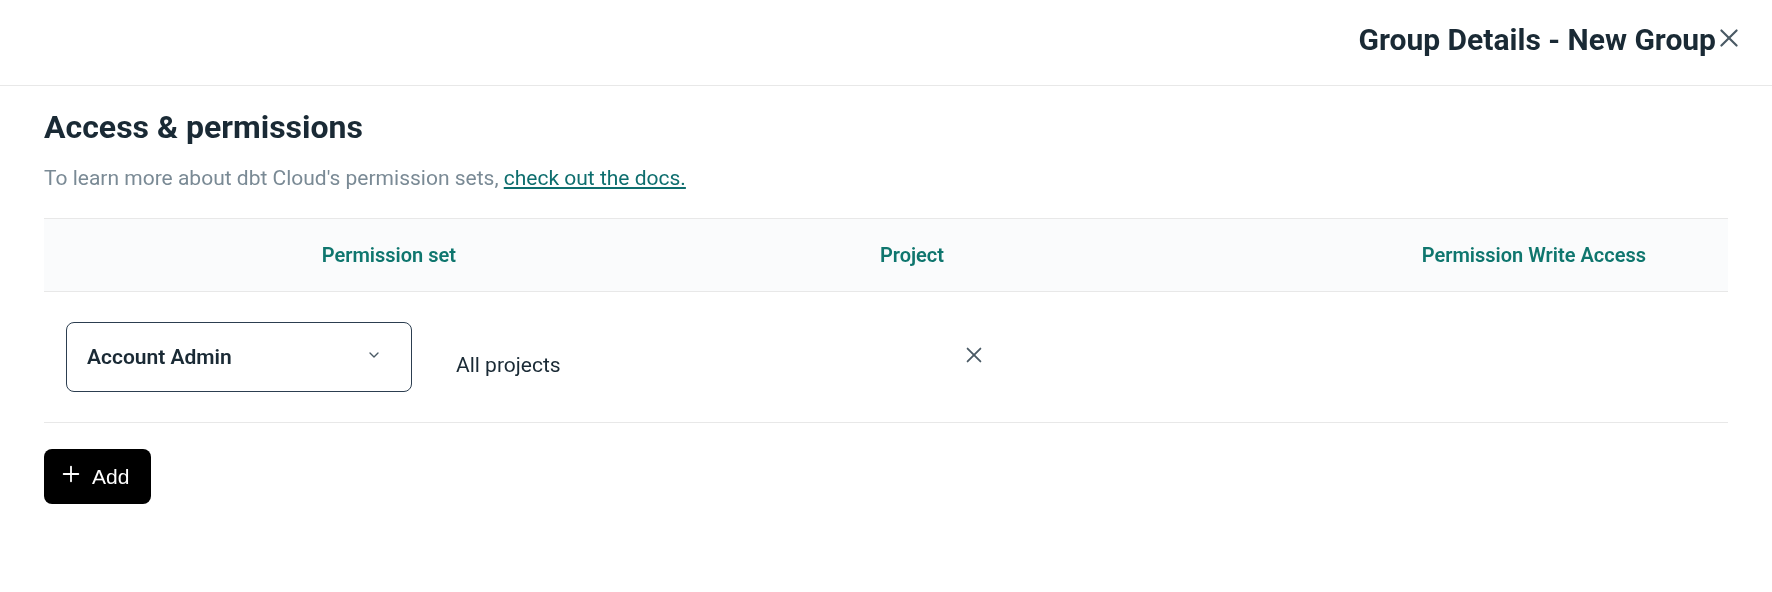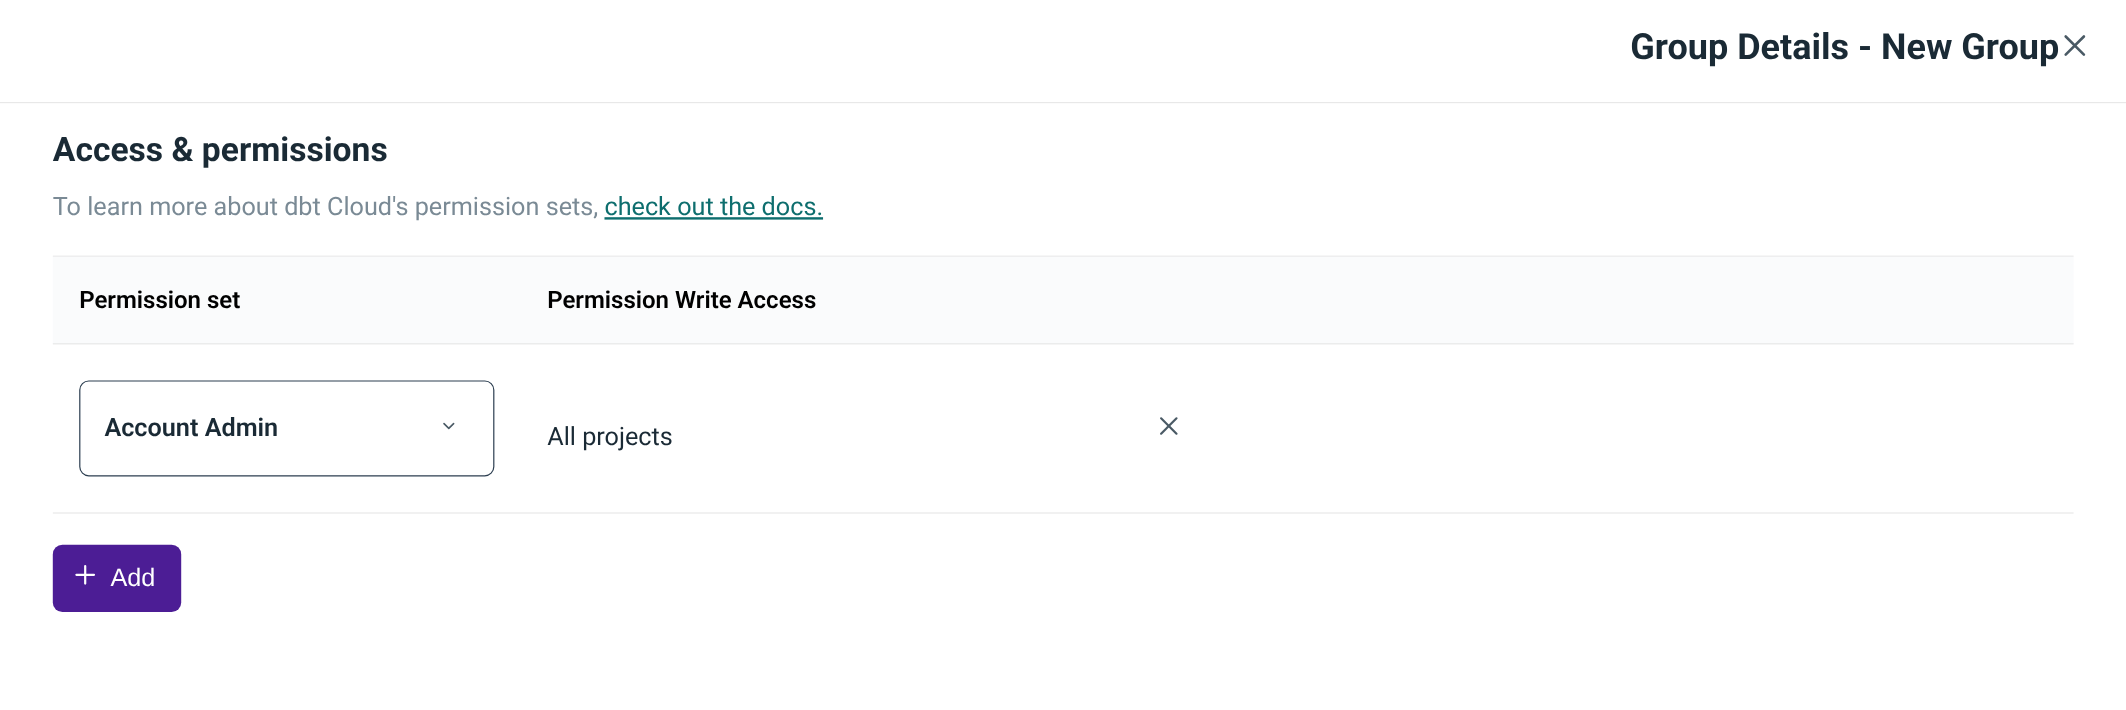--- a/index.html
+++ b/index.html
@@ -33,21 +33,21 @@
       justify-content: center;
     }
     .close-btn svg {
       width: 26px;
       height: 26px;
     }
     .content {
       padding: 22px 44px 30px 44px;
     }
     .section-title {
-      font-size: 28px;
+      font-size: 32px;
       font-weight: 700;
       color: #1a2a35;
       margin-bottom: 12px;
     }
     .section-desc {
       font-size: 21px;
       color: #7a8a95;
       margin-bottom: 28px;
       margin-top: 20px;
     }
@@ -63,38 +63,39 @@
     }
     .table-header {
       display: flex;
       background: #fafbfc;
       border-bottom: 1px solid #e8e8e8;
       padding: 24px 22px;
     }
     .th {
       font-size: 20px;
       font-weight: 600;
-      color: #000000;
+      color: #0f766e;
+      text-align: right;
     }
     .col-permission { width: 390px; }
     .col-project { width: 488px; }
     .col-env { flex: 1; }
     .col-action { width: 60px; display: flex; justify-content: center; align-items: center; }
     .table-row {
       display: flex;
       align-items: center;
       padding: 30px 22px;
     }
     .select-wrap {
       position: relative;
       width: 346px;
     }
     .select {
       width: 100%;
-      height: 80px;
+      height: 70px;
       border: 1.5px solid #2c3e50;
       border-radius: 8px;
       padding: 0 44px 0 20px;
       font-size: 21px;
       font-weight: 600;
       color: #1a2a35;
       background: #ffffff;
       appearance: none;
       cursor: pointer;
       display: flex;
@@ -123,21 +124,21 @@
     }
     .row-close svg {
       width: 22px;
       height: 22px;
     }
     .add-btn {
       margin-top: 26px;
       display: inline-flex;
       align-items: center;
       gap: 10px;
-      background: #4c1d95;
+      background: #000000;
       color: #ffffff;
       border: none;
       border-radius: 8px;
       padding: 14px 22px 14px 16px;
       font-size: 21px;
       font-weight: 500;
       cursor: pointer;
     }
     .add-btn svg {
       width: 22px;
@@ -161,20 +162,21 @@
 
 <div class="content">
   <h2 class="section-title">Access &amp; permissions</h2>
   <p class="section-desc">
     <span>To learn more about dbt Cloud's permission sets, </span><a class="docs-link">check out the docs.</a>
   </p>
 
   <div class="table">
     <div class="table-header">
       <div class="th col-permission">Permission set</div>
+      <div class="th col-project">Project</div>
       <div class="th col-env">Permission Write Access</div>
       <div class="th col-action"></div>
     </div>
 
     <div class="table-row">
       <div class="col-permission">
         <div class="select-wrap">
           <div class="select">
             <span>Account Admin</span>
           </div>

